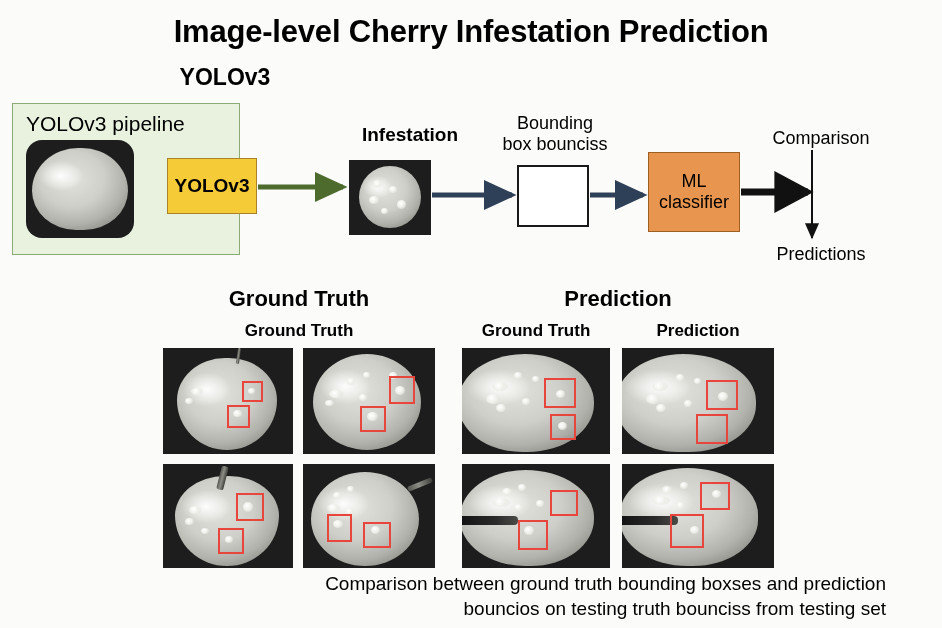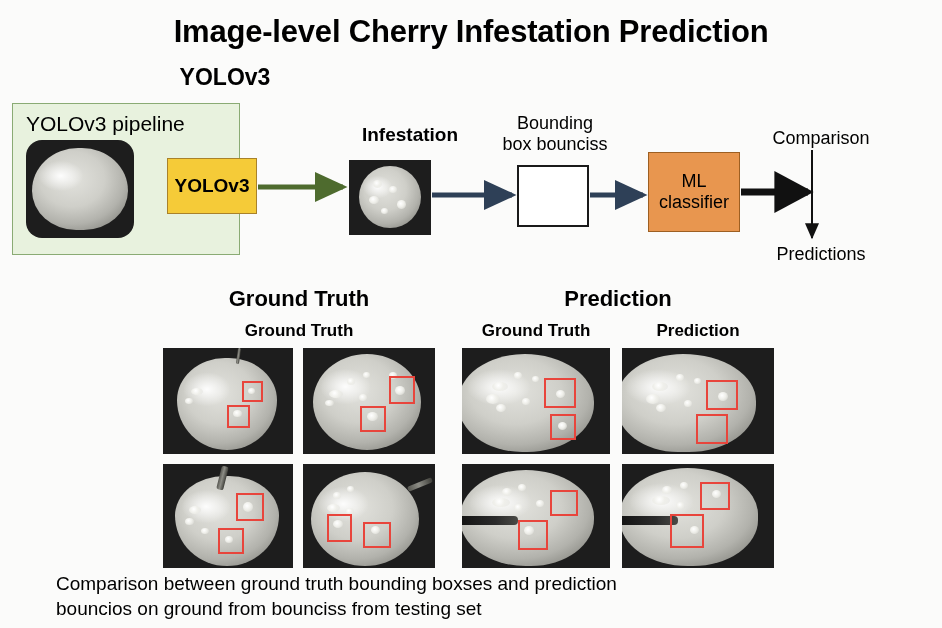--- a/index.html
+++ b/index.html
@@ -186,21 +186,21 @@
     text-align: center;
   }
   .sub-l  { left: 163px; width: 272px; }
   .sub-r1 { left: 462px; width: 148px; }
   .sub-r2 { left: 622px; width: 152px; }
 
   .caption {
     position: absolute;
     left: 56px; top: 572px;
     width: 830px;
-    text-align: left;
+    text-align: right;
     font-size: 19px;
     line-height: 1.30;
   }
 </style>
 </head>
 <body>
 
 <div class="fig">
 
   <div class="main-title">Image-level Cherry Infestation Prediction</div>
@@ -373,16 +373,16 @@
     <div class="spot" style="left:30px; top:32px; width:18px; height:9px;"></div>
     <div class="spot" style="left:54px; top:38px; width:9px; height:7px;"></div>
     <div class="spot" style="left:90px; top:26px; width:9px; height:8px;"></div>
     <div class="spot" style="left:68px; top:62px; width:9px; height:8px;"></div>
     <div class="bbox" style="left:78px; top:18px; width:30px; height:28px;"></div>
     <div class="bbox" style="left:48px; top:50px; width:34px; height:34px;"></div>
   </div>
 
   <div class="caption">
     <span>Comparison between ground truth bounding boxses and prediction</span><br>
-    <span>bouncios on ground from bounciss from testing set</span>
+    <span>bouncios on testing truth bounciss from testing set</span>
   </div>
 
 </div>
 
 </body></html>

